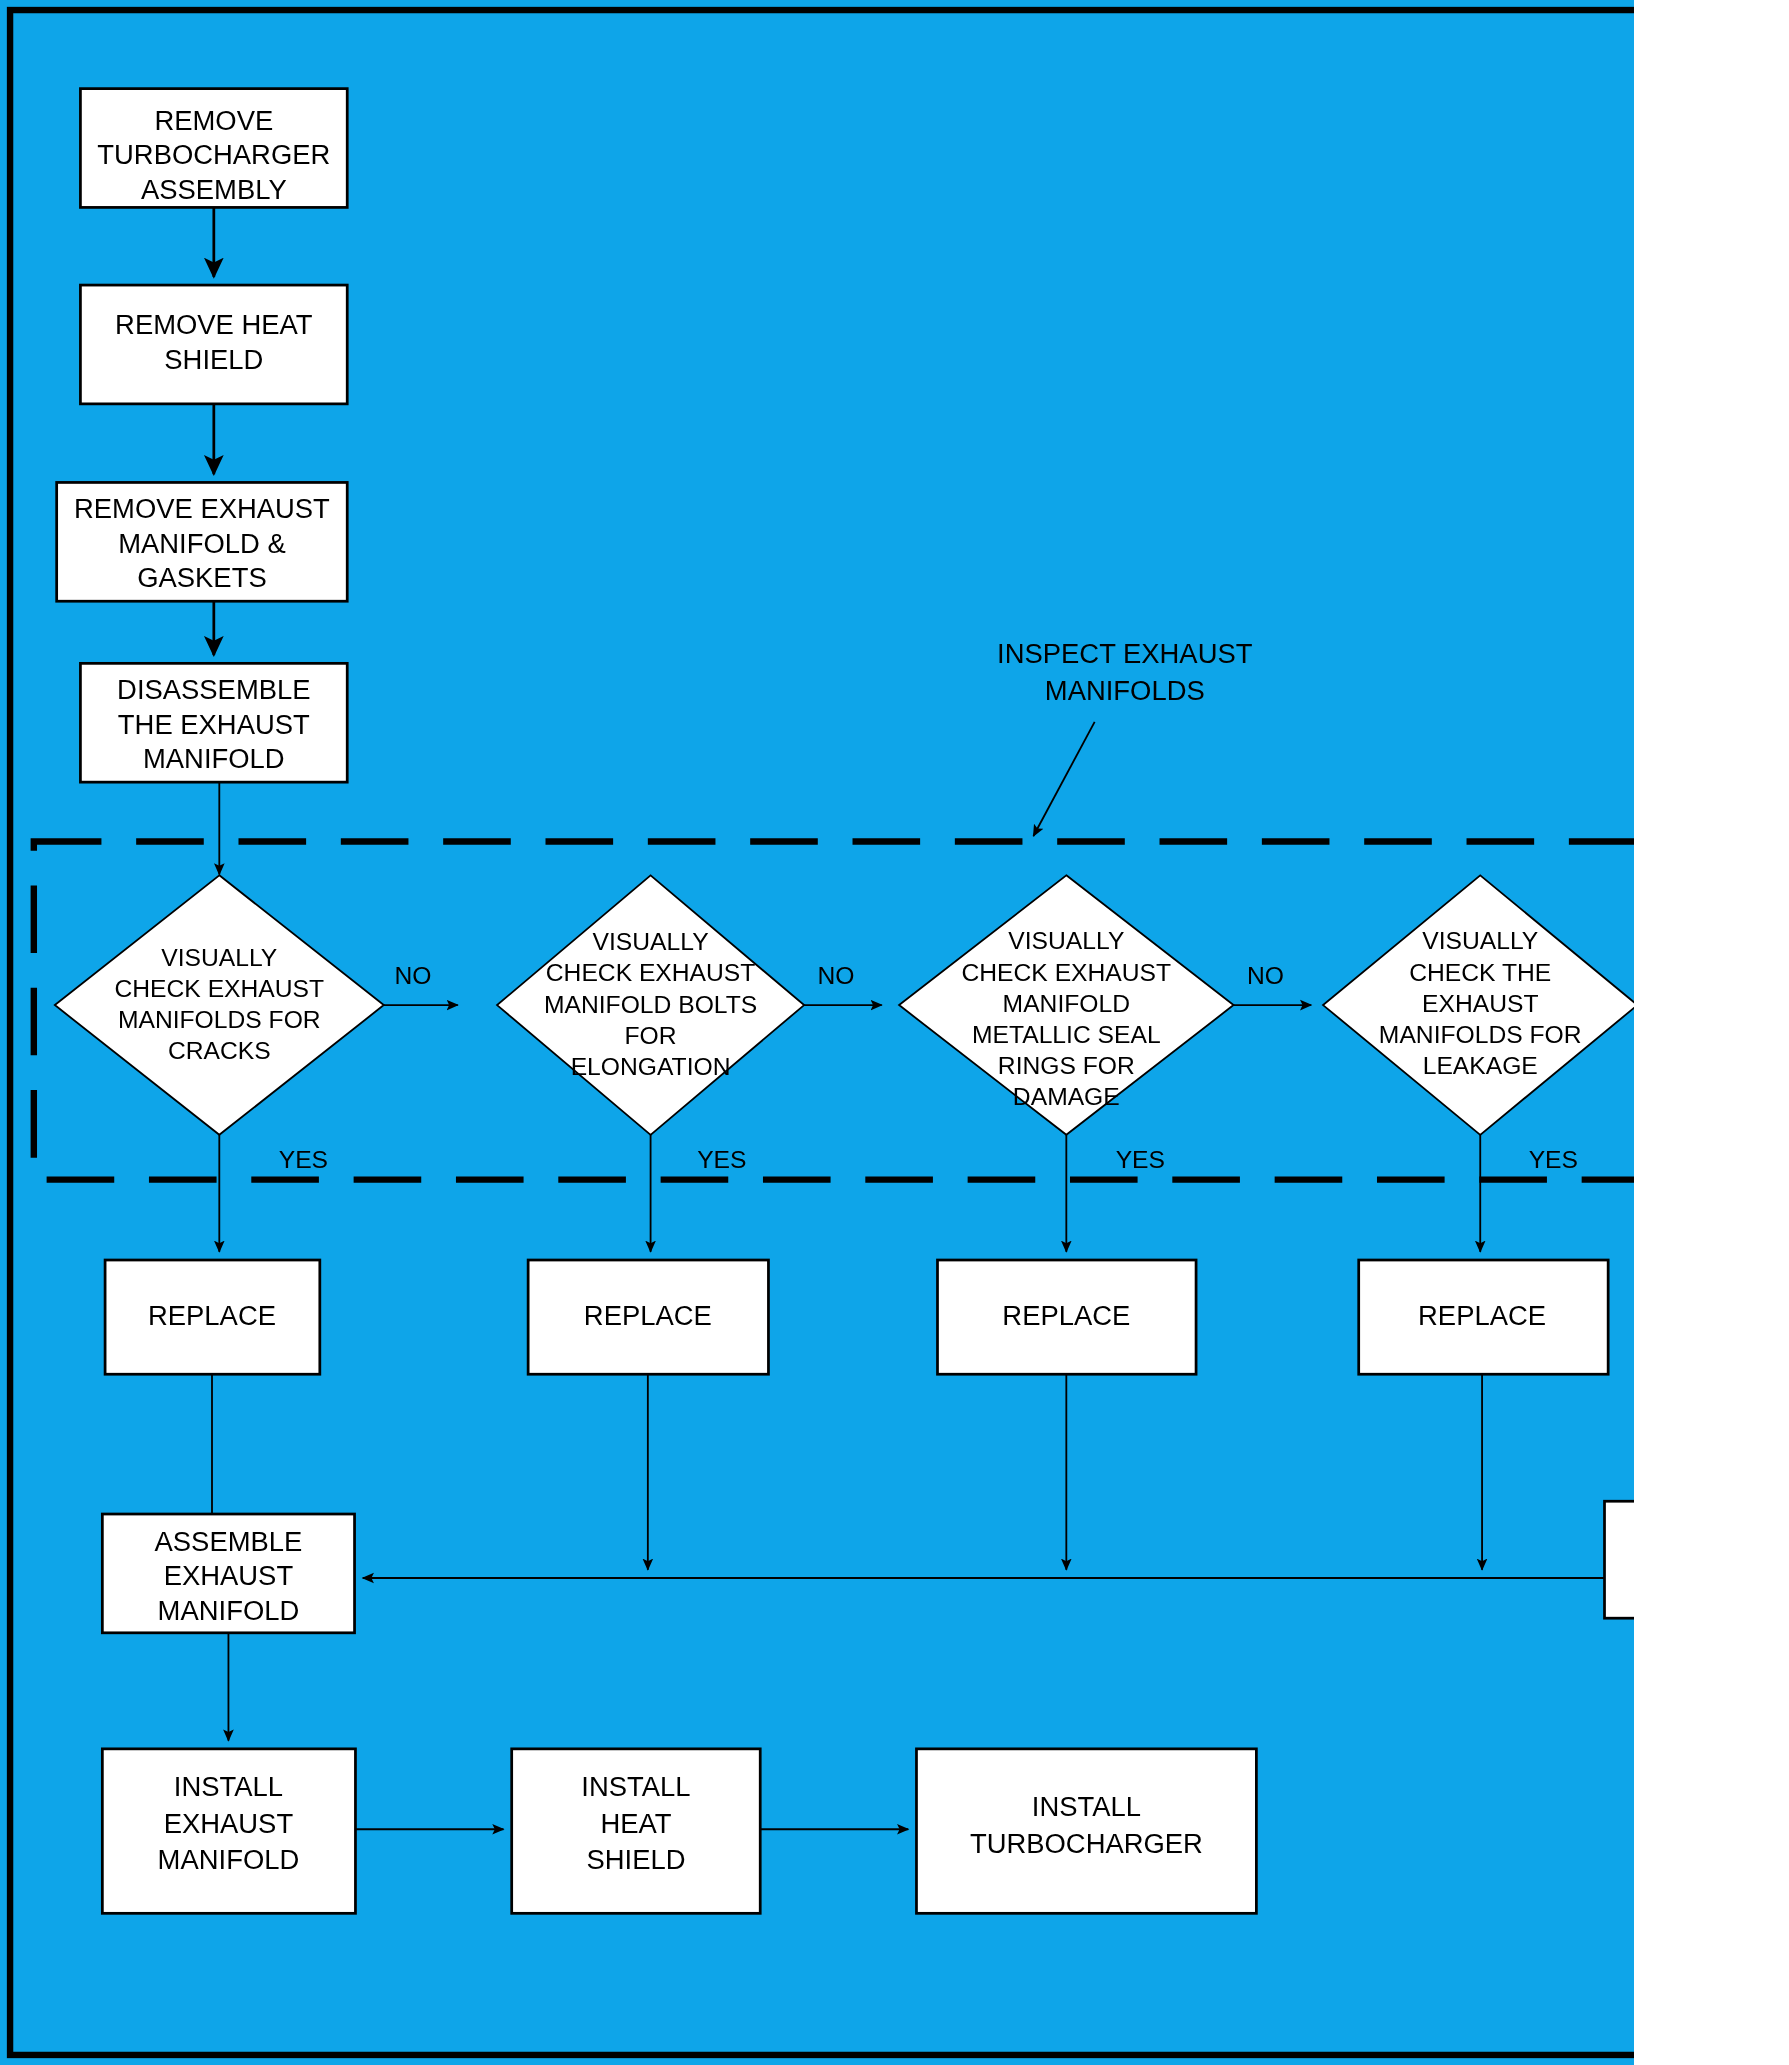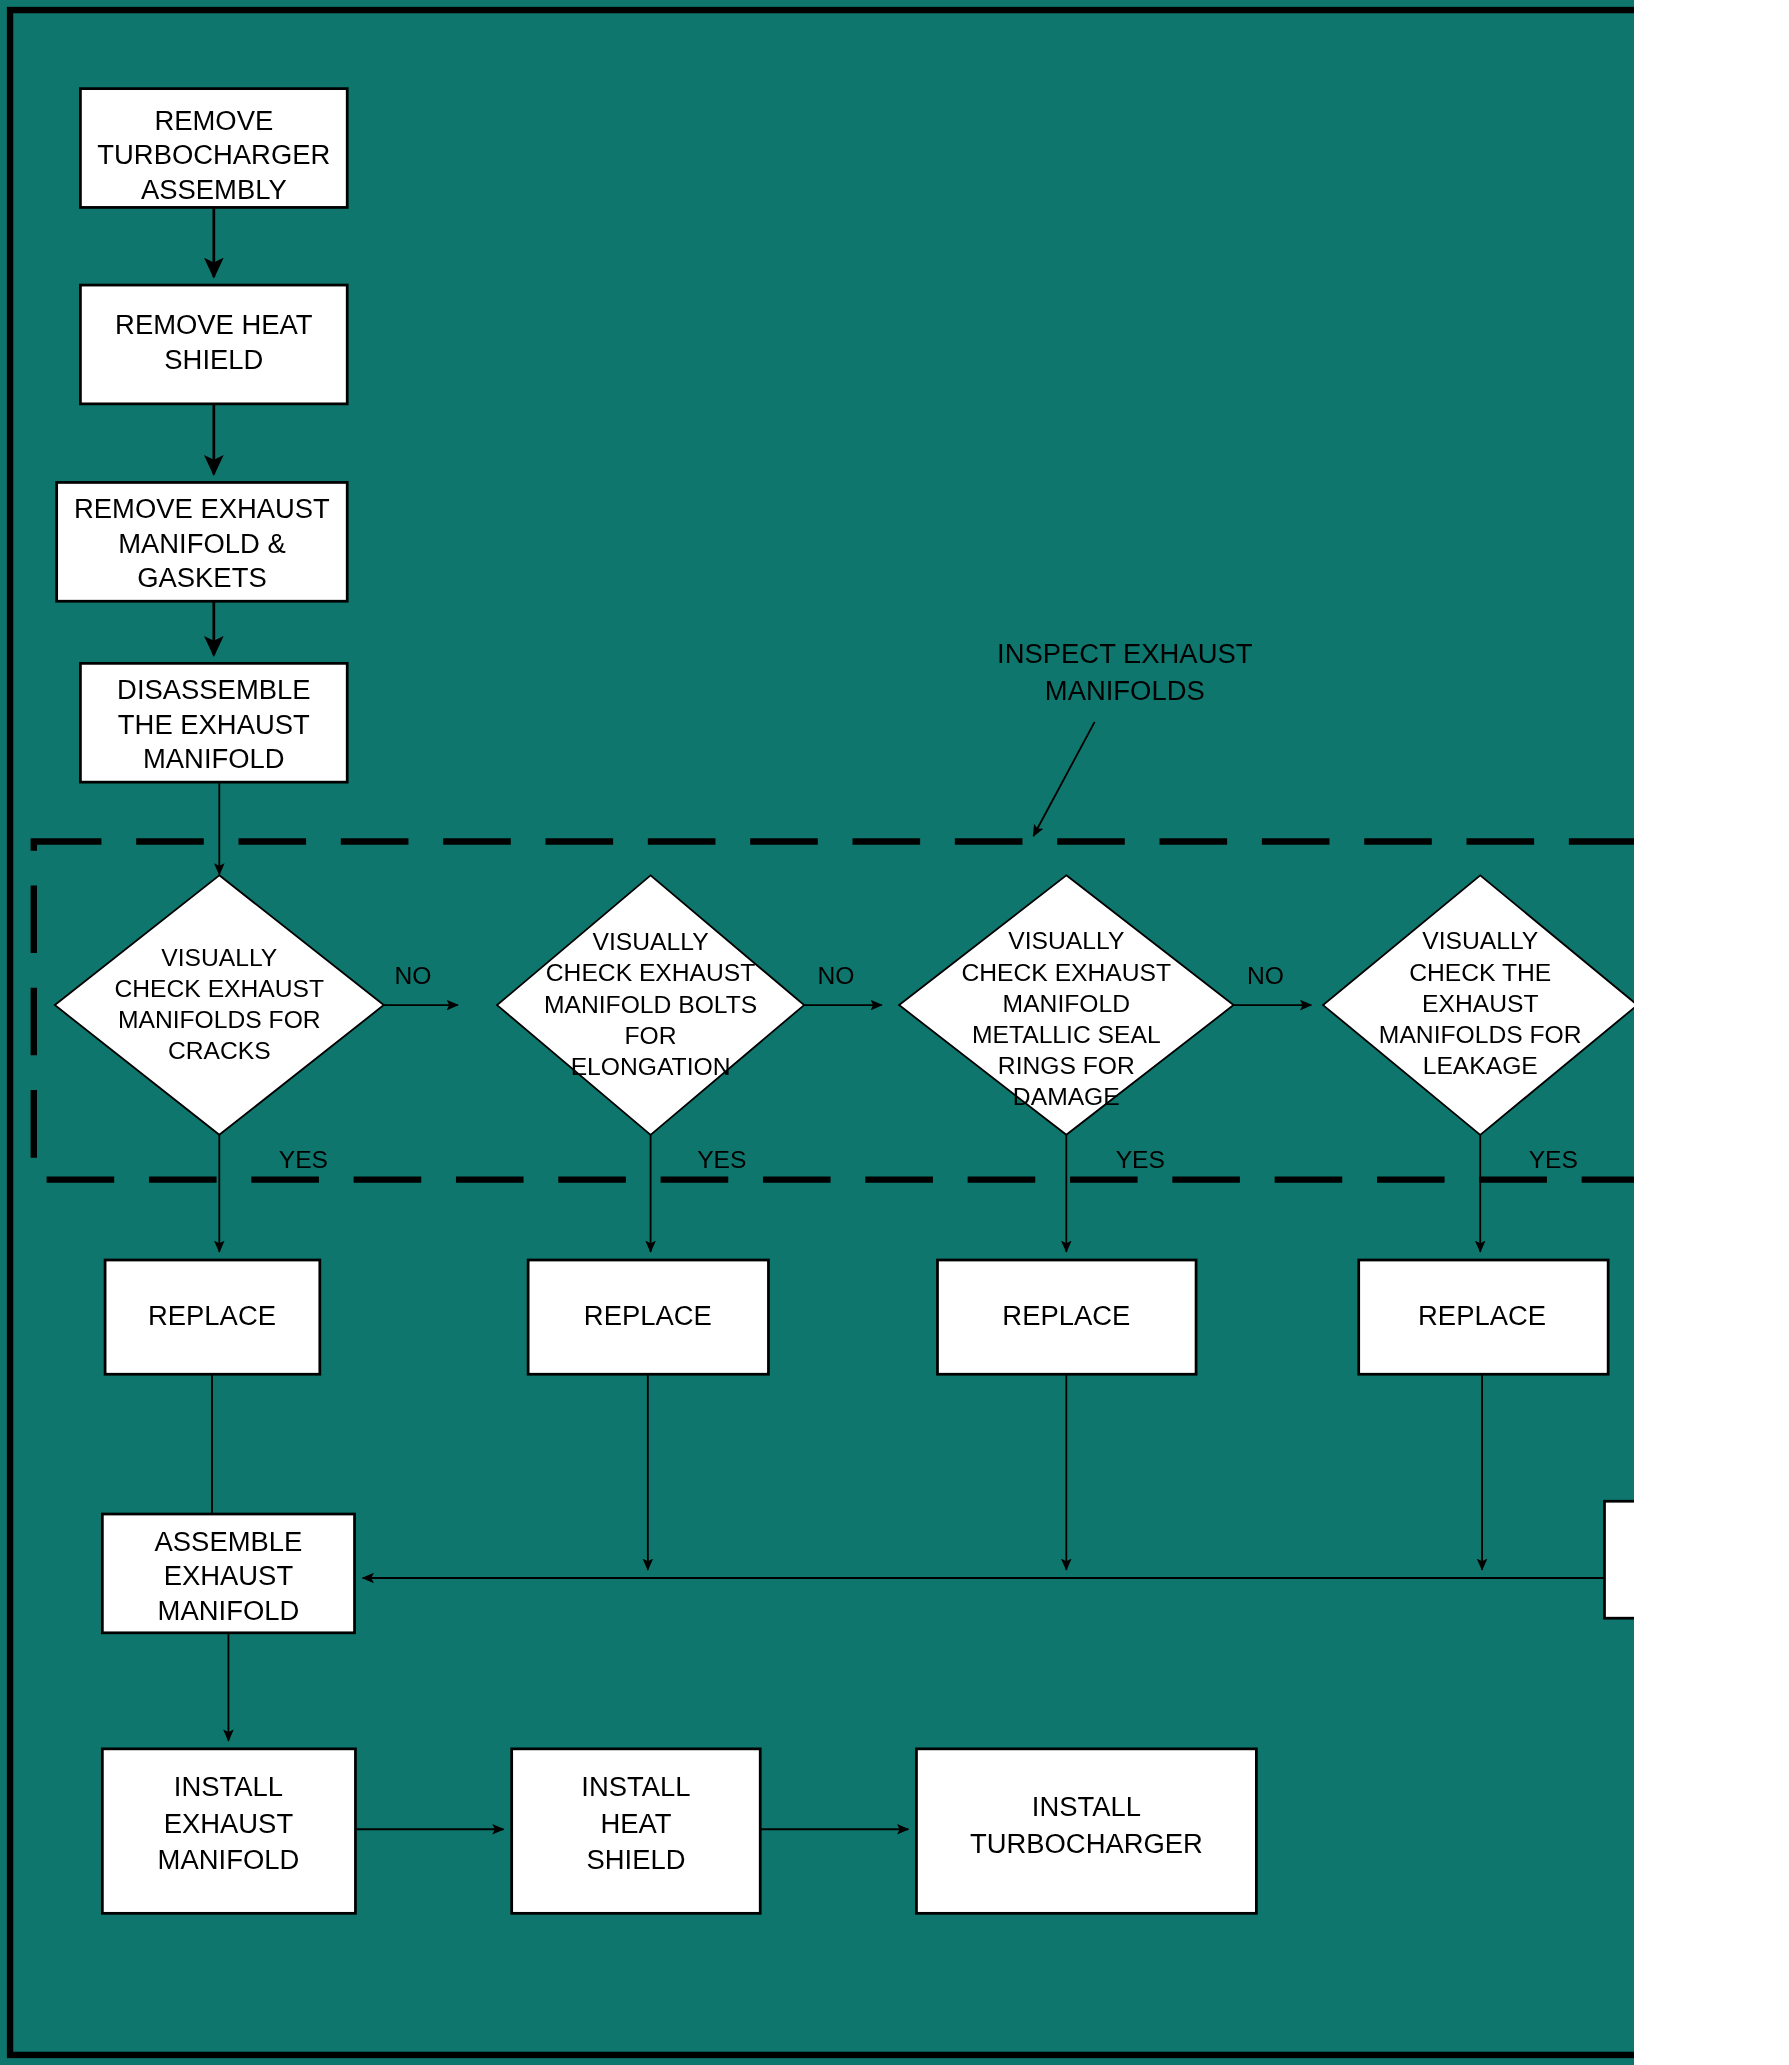--- a/index.html
+++ b/index.html
@@ -1,17 +1,17 @@
 <!DOCTYPE html>
 <html style="font-size:14.6px"><head>
 <meta charset="utf-8">
 <style>
   html,body{margin:0;padding:0;background:#ffffff;}
   body{width:1790px;height:2065px;font-family:"Liberation Sans",sans-serif;}
-  #stage{position:relative;width:1634px;height:2065px;overflow:hidden;background:#0f766e;}
+  #stage{position:relative;width:1634px;height:2065px;overflow:hidden;background:#0ea5e9;}
   svg#flow{position:absolute;left:0;top:0;width:1790px;height:2065px;}
   svg#flow text{font-family:"Liberation Sans",sans-serif;fill:#000;}
   .bx{fill:#ffffff;stroke:#000000;stroke-width:3;}
   .dia{fill:#ffffff;stroke:#000000;stroke-width:2;}
   .ln{stroke:#000000;stroke-width:3;fill:none;}
   .thin{stroke:#000000;stroke-width:2;fill:none;}
   .frame{fill:none;stroke:#000000;stroke-width:7;}
   .dashbox{fill:none;stroke:#000000;stroke-width:7;stroke-dasharray:74 38;}
   .t{font-size:30px;text-anchor:middle;dominant-baseline:middle;}
   .td{font-size:27px;text-anchor:middle;dominant-baseline:middle;}

